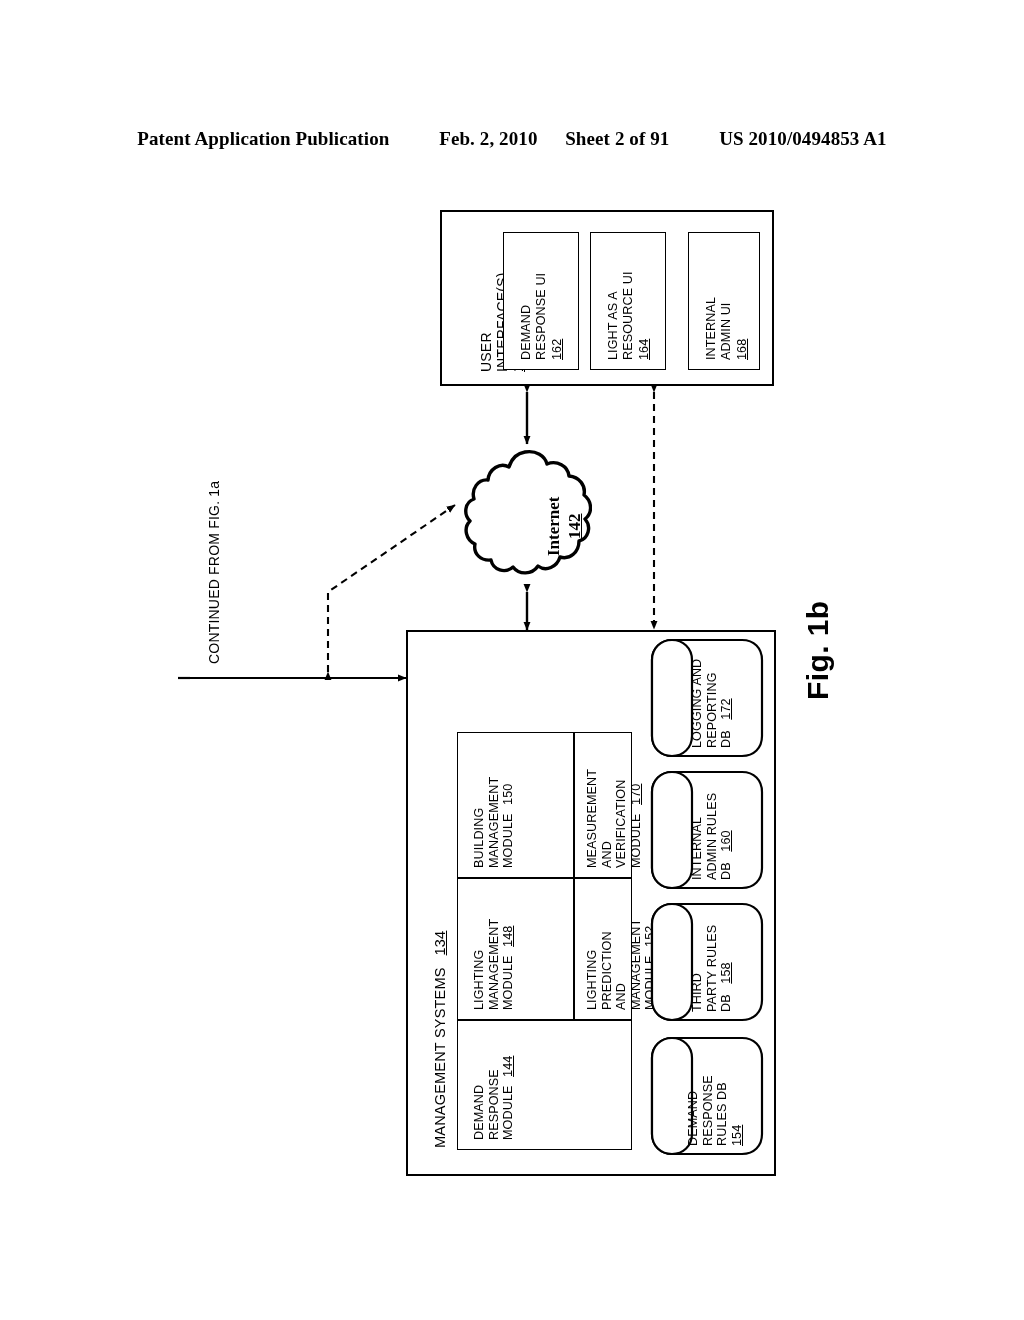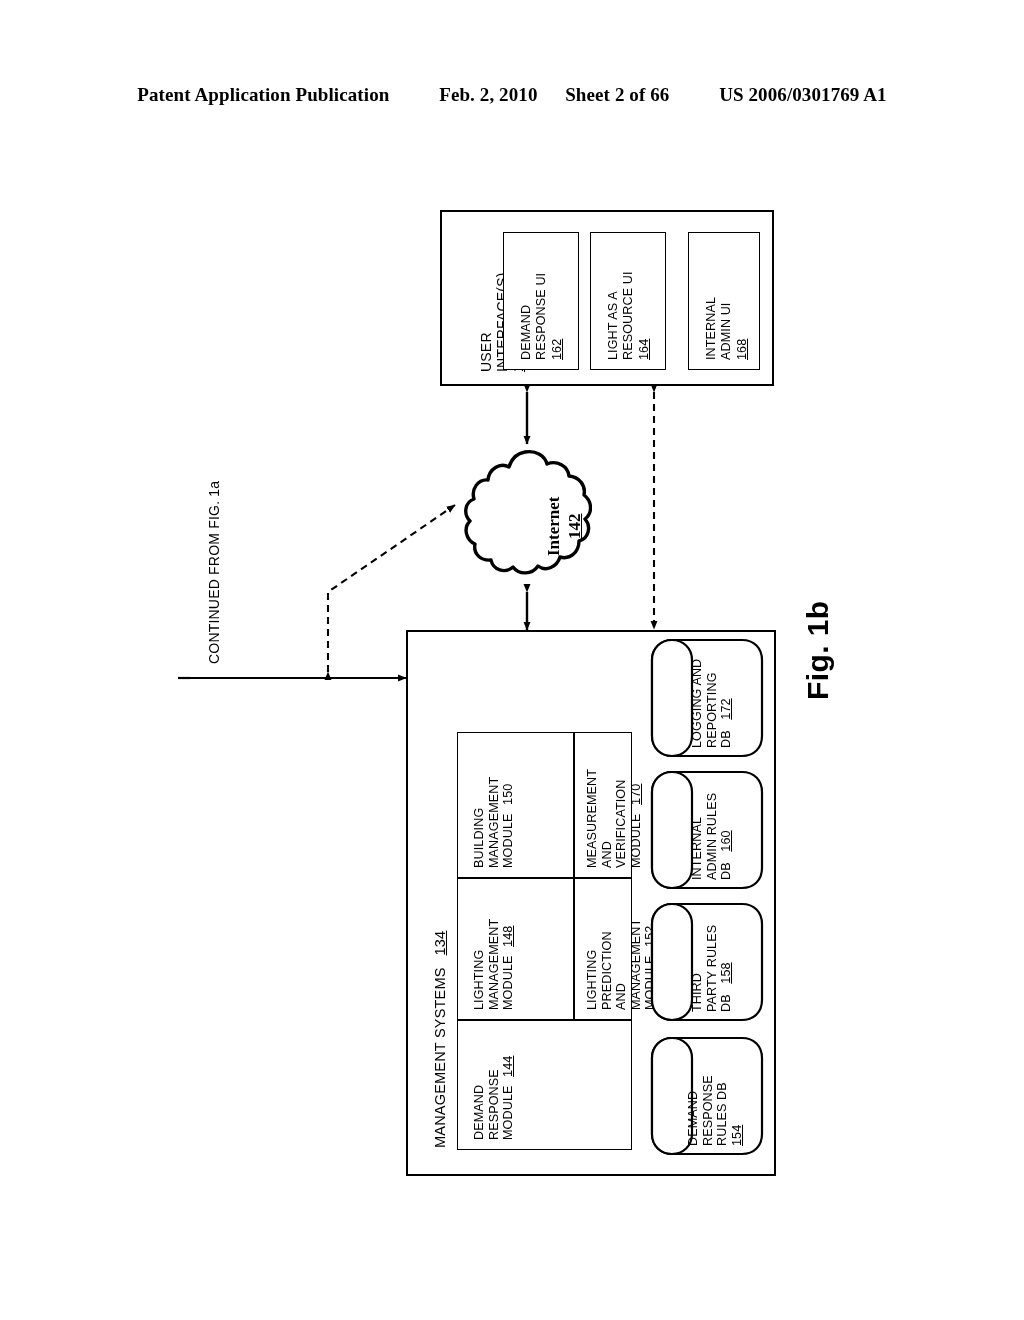--- a/index.html
+++ b/index.html
@@ -22,21 +22,21 @@
     left: 0;
     top: 84px;
     width: 1024px;
     text-align: center;
     font-family: "Liberation Serif", serif;
     font-weight: bold;
     font-size: 19px;
     letter-spacing: 0.1px;
     white-space: nowrap;
   }
-  #page-header .seg { display: inline-block; }
+  #page-header .seg { display: inline-block; margin-top: 44px; }
   #page-header .gap-a { display: inline-block; width: 40px; }
   #page-header .gap-b { display: inline-block; width: 18px; }
   #page-header .gap-c { display: inline-block; width: 40px; }
 
   
   .rot {
     position: absolute;
     transform-origin: 0 0;
     transform: rotate(-90deg);
     white-space: nowrap;
@@ -114,23 +114,23 @@
   }
 </style>
 </head>
 <body>
 
 <div id="page-header">
   <span class="seg">Patent Application Publication</span>
   <span class="gap-a"></span>
   <span class="seg">Feb. 2, 2010</span>
   <span class="gap-b"></span>
-  <span class="seg">Sheet 2 of 66</span>
+  <span class="seg">Sheet 2 of 91</span>
   <span class="gap-c"></span>
-  <span class="seg">US 2006/0301769 A1</span>
+  <span class="seg">US 2010/0494853 A1</span>
 </div>
 
 <svg id="arrows" viewBox="0 0 1024 1320">
   <defs>
     <marker id="ah" markerWidth="10" markerHeight="10" refX="8.4" refY="3.6" orient="auto" markerUnits="userSpaceOnUse">
       <path d="M0,0 L9,3.6 L0,7.2 z" fill="#000"></path>
     </marker>
     <marker id="ah2" markerWidth="10" markerHeight="10" refX="8.4" refY="3.6" orient="auto" markerUnits="userSpaceOnUse">
       <path d="M0,0 L9,3.6 L0,7.2 z" fill="#000"></path>
     </marker>

